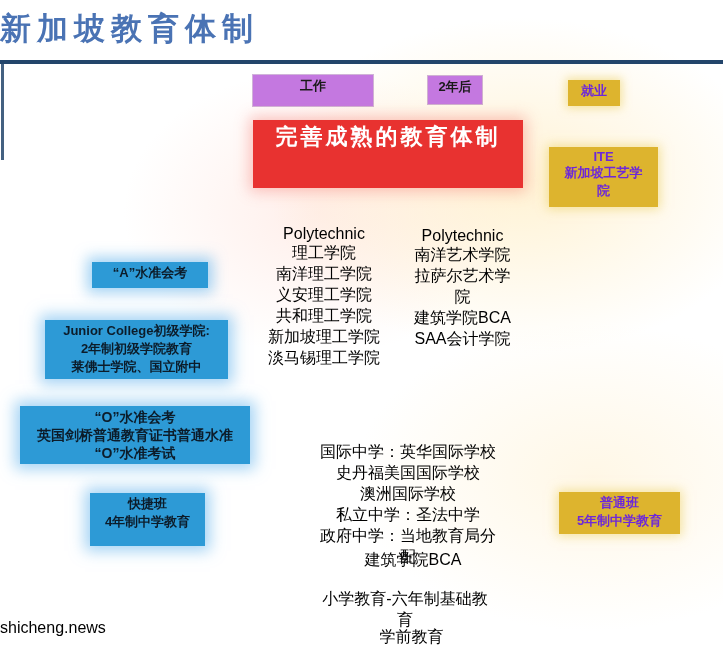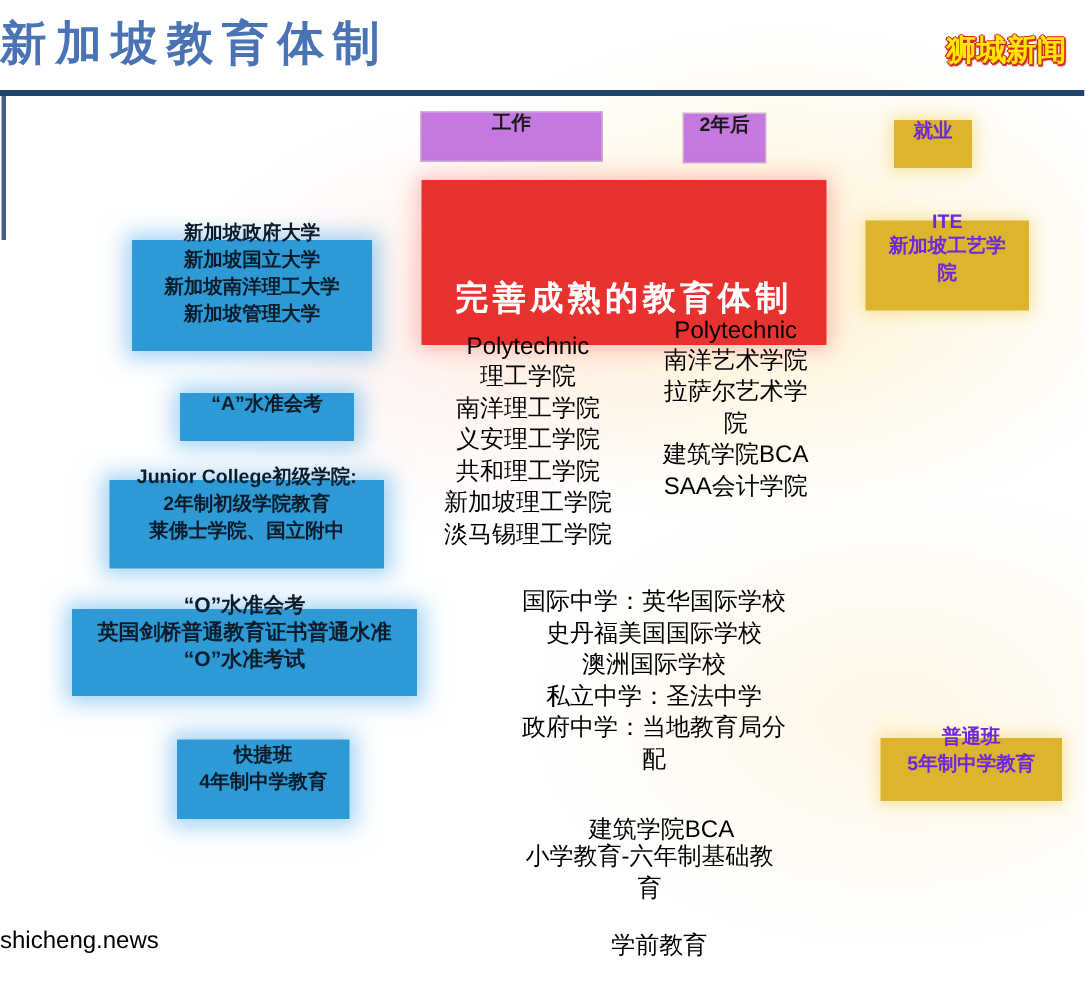--- a/index.html
+++ b/index.html
@@ -11,22 +11,22 @@
       radial-gradient(ellipse 300px 220px at 44% 32%, rgba(255,200,185,.30), rgba(255,255,255,0) 65%),
       radial-gradient(ellipse 340px 220px at 82% 72%, rgba(255,238,200,.45), rgba(255,255,255,0) 70%),
       #ffffff;}
   .page-title{position:absolute;left:0;right:70px;top:8px;text-align:left;
       font-size:31px;font-weight:bold;color:#4a73b4;letter-spacing:6px;}
   .brand{position:absolute;right:12px;top:20px;font-size:20px;font-weight:bold;color:#ffe600;
       text-shadow:-1px 0 #d42a1c,1px 0 #d42a1c,0 -1px #d42a1c,0 1px #d42a1c,1px 1px 1px #a01208;}
   .divider{position:absolute;left:0;top:60px;width:723px;height:4px;background:#23456b;}
   .edge-sliver{position:absolute;left:1px;top:64px;width:3px;height:96px;background:#23456b;opacity:.85;}
 
-  .node{position:absolute;display:flex;align-items:flex-end;justify-content:center;
-        text-align:center;box-sizing:border-box;padding:16px 4px;margin-left:28px;}
+  .node{position:absolute;display:flex;align-items:flex-start;justify-content:center;
+        text-align:center;box-sizing:border-box;padding:2px 4px;}
   .node span{white-space:pre-line;display:block;width:100%;}
   .purple{background:#c478e0;color:#1a1a1a;font-size:13px;font-weight:bold;
           box-shadow:0 0 0 1px rgba(120,40,150,.35);}
   .yellow{background:#ddb42e;color:#6d28d9;font-size:13px;font-weight:bold;
           box-shadow:0 0 10px 2px rgba(235,205,90,.55);}
   .red{background:#e83230;color:#ffffff;font-size:22px;font-weight:bold;letter-spacing:3px;
        box-shadow:0 0 14px 3px rgba(245,120,110,.45);}
   .blue{background:#2d9ad6;color:#0c1c2a;font-size:13px;font-weight:bold;line-height:18px;
         box-shadow:0 0 14px 5px rgba(90,175,235,.55);}
   .peach{background:linear-gradient(180deg,#f7d4ae 0%,#f2bd8b 55%,#eba express 0;
@@ -53,49 +53,42 @@
       color:#c9c9c9;font-size:19px;font-weight:bold;letter-spacing:1px;}
   .wm-icon{width:24px;height:22px;flex:0 0 auto;}
   .bottom-bar{position:absolute;left:0;bottom:0;width:723px;height:11px;background:#d8d8d8;border-top:1px solid #b5b5b5;}
 </style>
 </head>
 <body>
 
 <div class="canvas">
 
   <div class="page-title">新加坡教育体制</div>
-  <div class="brand">狮城新闻</div>
   <div class="divider"></div>
   <div class="edge-sliver"></div>
 
   <div class="node purple" style="left:253px;top:75px;width:120px;height:31px">
     <span>工作</span>
     </div>
   <div class="node purple" style="left:428px;top:76px;width:54px;height:28px">
     <span>2年后</span>
     </div>
   <div class="node yellow" style="left:568px;top:80px;width:52px;height:26px">
     <span>就业</span>
     </div>
 
-  <div class="node red" style="left:253px;top:120px;width:270px;height:110px">
+  <div class="node red" style="left:253px;top:120px;width:270px;height:68px">
     <span>完善成熟的教育体制</span>
     </div>
   <div class="node yellow lh19" style="left:549px;top:147px;width:109px;height:60px">
     <span>ITE
 新加坡工艺学
 院</span>
     </div>
 
-  <div class="node blue" style="left:60px;top:160px;width:160px;height:74px">
-    <span>新加坡政府大学
-新加坡国立大学
-新加坡南洋理工大学
-新加坡管理大学</span>
-    </div>
   <div class="node blue" style="left:92px;top:262px;width:116px;height:26px">
     <span>“A”水准会考</span>
     </div>
   <div class="node blue lh19" style="left:45px;top:320px;width:183px;height:59px">
     <span>Junior College初级学院:
 2年制初级学院教育
 莱佛士学院、国立附中</span>
     </div>
   <div class="node blue lh19" style="left:20px;top:406px;width:230px;height:58px;font-size:14px">
     <span>“O”水准会考

